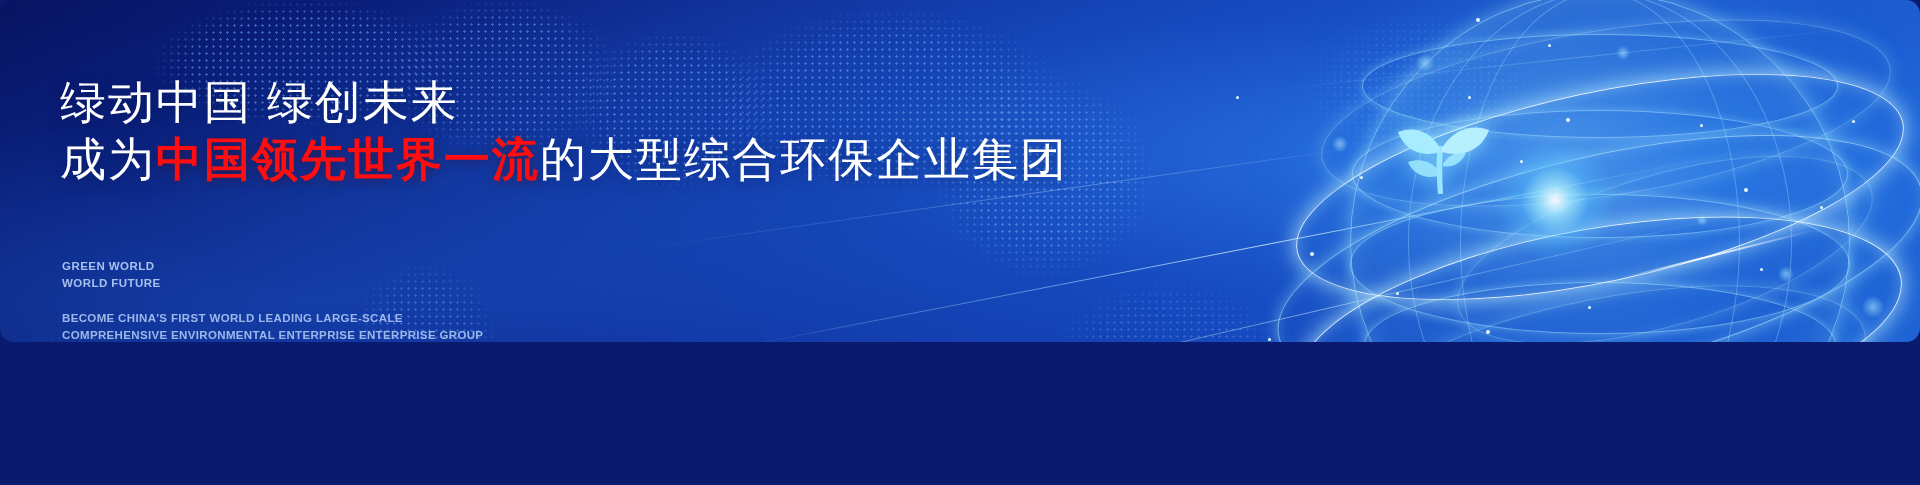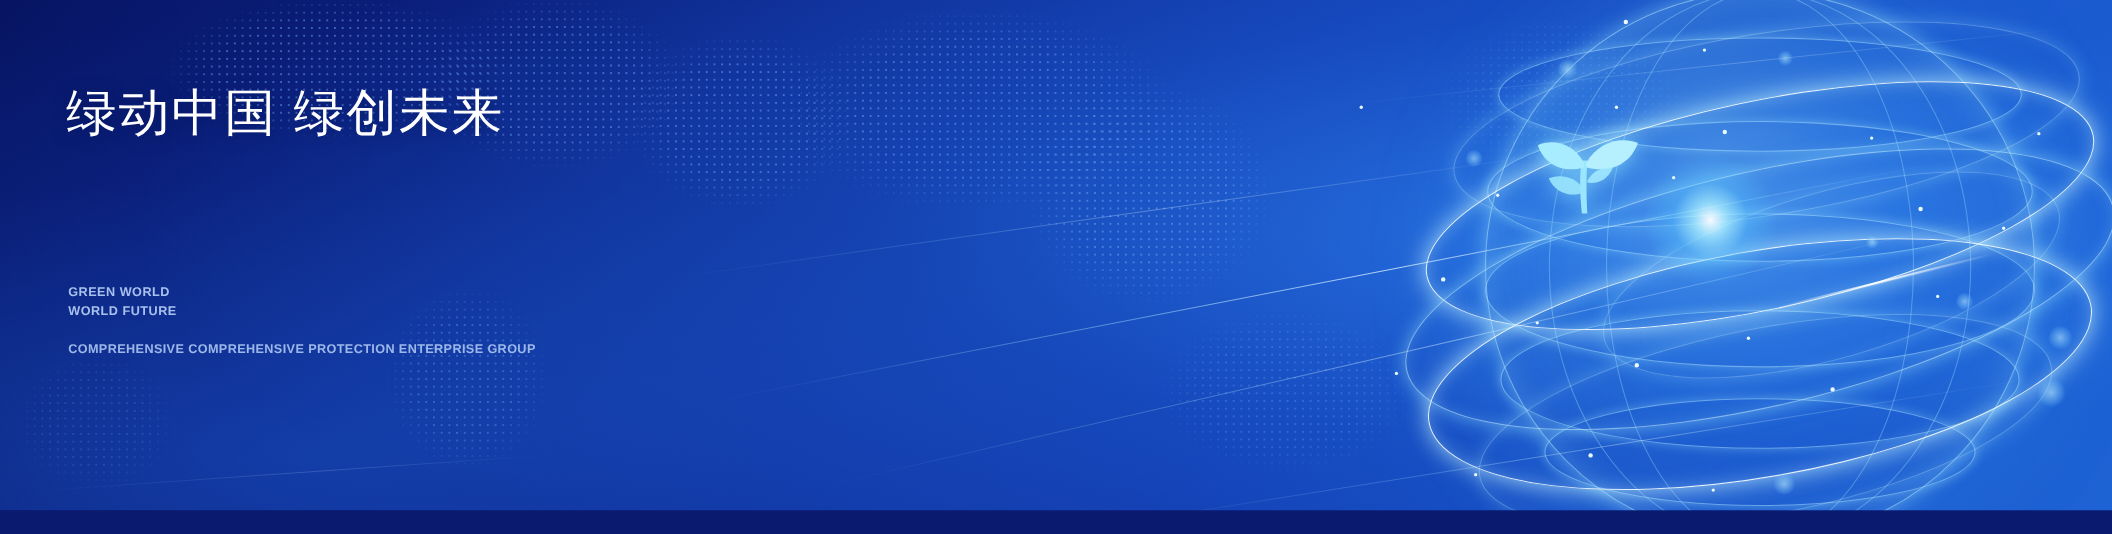--- a/index.html
+++ b/index.html
@@ -1,25 +1,26 @@
 <!DOCTYPE html>
 <html><head>
 <meta charset="utf-8">
 <style>
   html,body{margin:0;padding:0;background:#0a1a6e;}
   *{box-sizing:border-box;}
   .banner{
     position:relative;
-    width:1920px;height:464px;
+    width:1920px;height:342px;
     overflow:hidden;
     font-family:"Liberation Sans","DejaVu Sans",sans-serif;
     background:
       radial-gradient(130% 150% at 78% 45%, rgba(42,120,230,0.85) 0%, rgba(26,86,200,0.55) 28%, rgba(14,45,150,0.20) 55%, rgba(8,26,110,0.0) 75%),
       radial-gradient(90% 120% at 16% 88%, rgba(30,96,215,0.55) 0%, rgba(16,52,160,0.20) 45%, rgba(8,26,110,0) 70%),
       linear-gradient(118deg, #06125e 0%, #0a1c78 22%, #0e2a95 42%, #1340ba 62%, #1a5bd6 82%, #2271e4 100%);
+    border-radius: 14px;
   }
 
   
   .dotmap{position:absolute;inset:0;opacity:.55;}
   .dotmap .patch{
     position:absolute;
     background-image:radial-gradient(circle, rgba(120,175,255,0.85) 1.05px, rgba(0,0,0,0) 1.25px);
     background-size:7px 7px;
   }
   .dm1{left:140px;top:-20px;width:330px;height:150px;
@@ -222,24 +223,26 @@
     <div class="p" style="left:1556px;top:444px;width:3px;height:3px;"></div>
     <div class="p" style="left:1700px;top:470px;width:3px;height:3px;"></div>
     <div class="p" style="left:1852px;top:120px;width:3px;height:3px;"></div>
     <div class="p" style="left:1268px;top:338px;width:3px;height:3px;"></div>
     <div class="p" style="left:1340px;top:430px;width:3px;height:3px;"></div>
     <div class="p" style="left:1236px;top:96px;width:3px;height:3px;"></div>
   </div>
 
   <div class="copy">
     <div class="headline1">绿动中国 绿创未来</div>
+    <div class="headline2"><span>成为</span><span class="hl">中国领先世界一流</span><span>的大型综合环保企业集团</span></div>
 
     <div class="sub-en">
       <div>GREEN WORLD</div>
       <div>WORLD FUTURE</div>
     </div>
 
     <div class="tagline">
-      <div>COMPREHENSIVE COMPREHENSIVE PROTECTION ENTERPRISE GROUP</div>
+      <div>BECOME CHINA'S FIRST WORLD LEADING LARGE-SCALE</div>
+      <div>COMPREHENSIVE ENVIRONMENTAL ENTERPRISE ENTERPRISE GROUP</div>
     </div>
   </div>
 
 </div>
 
 </body></html>

